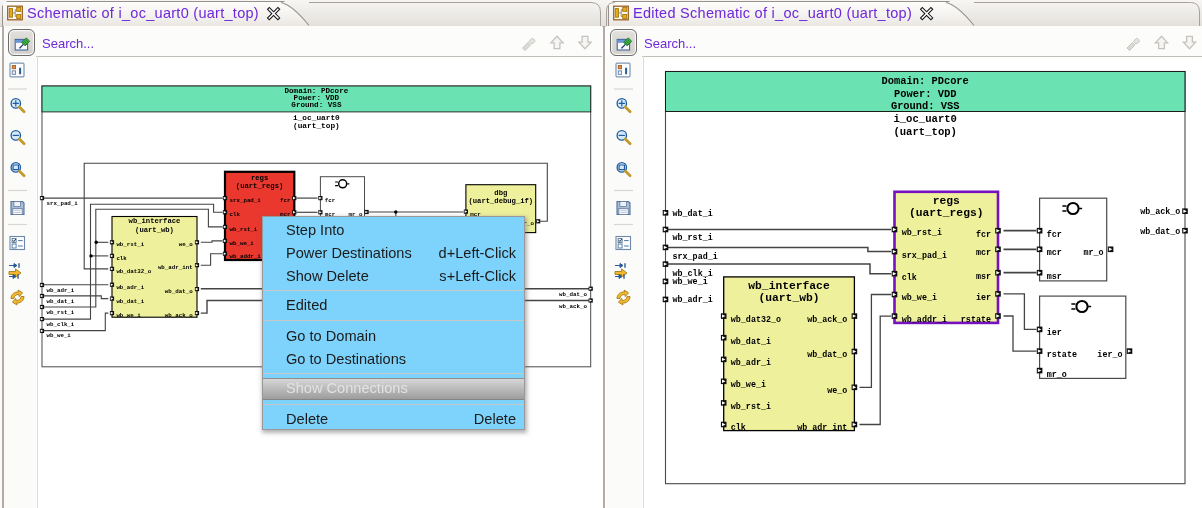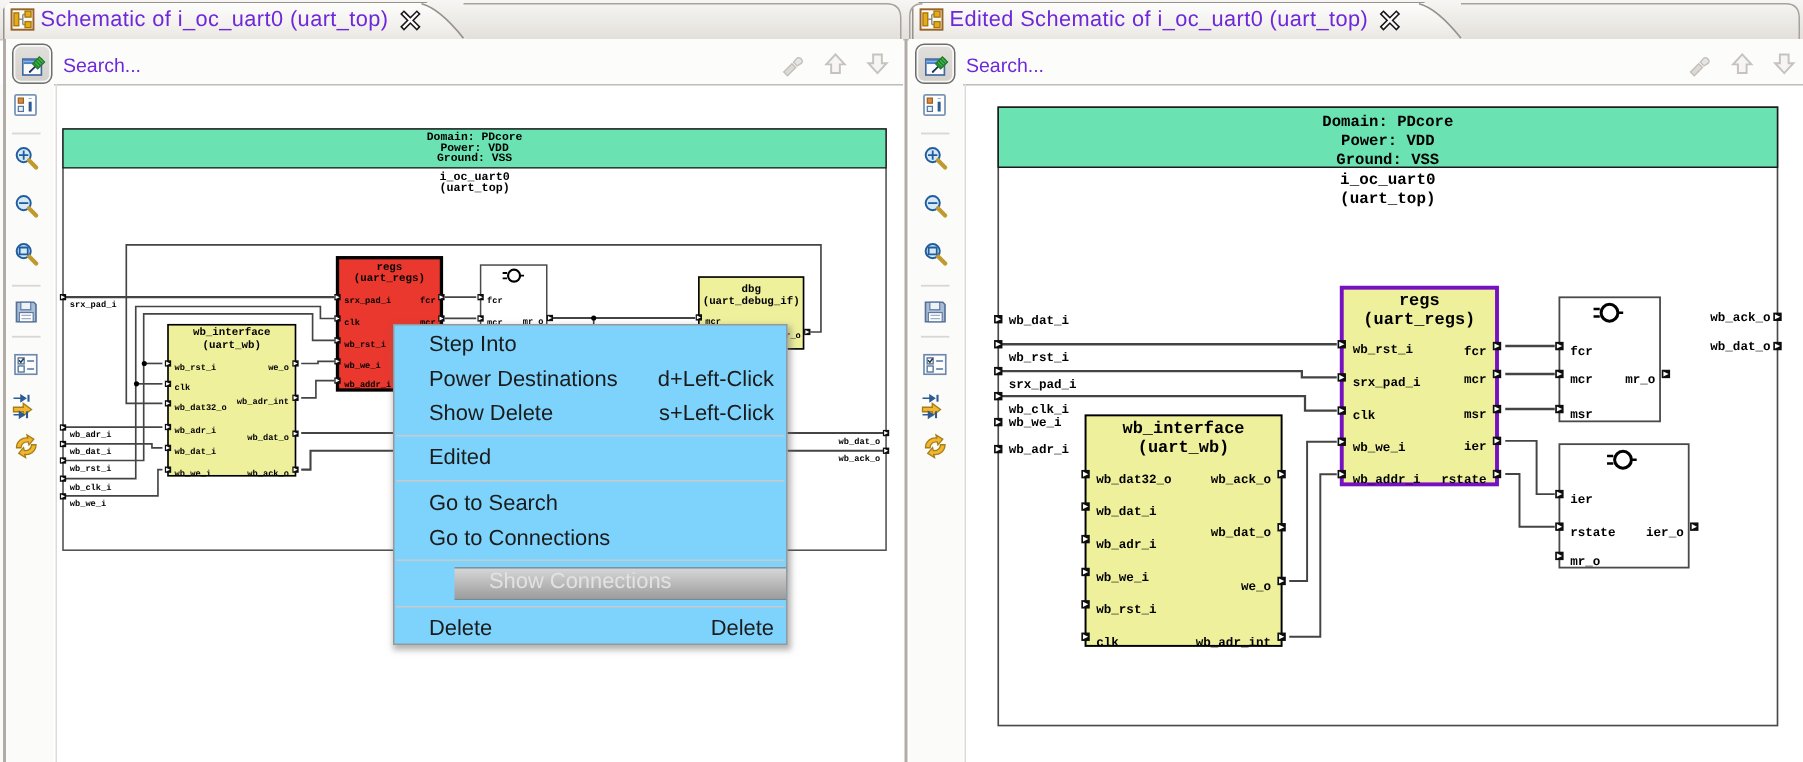--- a/index.html
+++ b/index.html
@@ -24,21 +24,21 @@
   
   .edge{background:#b3aca6;}
   
   #menu{left:262px;top:216px;width:261px;height:212px;background:#7dd3fc;
     border:1px solid #989898;box-shadow:1px 2px 4px 1px rgba(105,105,105,.5);z-index:20;}
   .mi{position:absolute;left:0;width:100%;font-size:14.6px;color:#1b1b1b;white-space:nowrap;}
   .mi .lbl{position:absolute;left:23px;}
   .mi .acc{position:absolute;right:8px;}
   .msep{position:absolute;left:1px;right:1px;height:1px;background:#c9c9c9;}
   #mhl{position:absolute;left:0;right:0;background:linear-gradient(#d6d6d6,#9d9d9d);
-    border-top:1px solid #8d8d8d;border-bottom:1px solid #858585;margin-left:40px;}
+    border-top:1px solid #8d8d8d;border-bottom:1px solid #858585;}
   #mhl .lbl{color:#e2e2e2;}
 </style>
 </head>
 <body>
 
 <div id="tabrow" class="abs"></div>
 <div class="tab" style="left:2px;width:308px;"></div>
 <div class="tab" style="left:608px;width:367px;"></div>
 <div class="tabtitle" style="left:27px;">Schematic of i_oc_uart0 (uart_top)</div>
 <div class="tabtitle" style="left:633px;text-align:center;">Edited Schematic of i_oc_uart0 (uart_top)</div>
@@ -452,24 +452,24 @@
   <div class="mi" style="top:51px;">
       <span class="lbl">Show Delete</span>
       <span class="acc">s+Left-Click</span>
     </div>
   <div class="msep" style="top:73px;"></div>
   <div class="mi" style="top:80px;">
       <span class="lbl">Edited</span>
     </div>
   <div class="msep" style="top:103px;"></div>
   <div class="mi" style="top:111px;">
-      <span class="lbl">Go to Search</span>
+      <span class="lbl">Go to Domain</span>
     </div>
   <div class="mi" style="top:134px;">
-      <span class="lbl">Go to Connections</span>
+      <span class="lbl">Go to Destinations</span>
     </div>
   <div class="msep" style="top:156px;"></div>
   <div id="mhl" style="top:161px;height:20px;">
       <div class="mi" style="top:1px;">
         <span class="lbl">Show Connections</span>
       </div>
     </div>
   <div class="msep" style="top:187px;"></div>
   <div class="mi" style="top:194px;">
       <span class="lbl">Delete</span>

